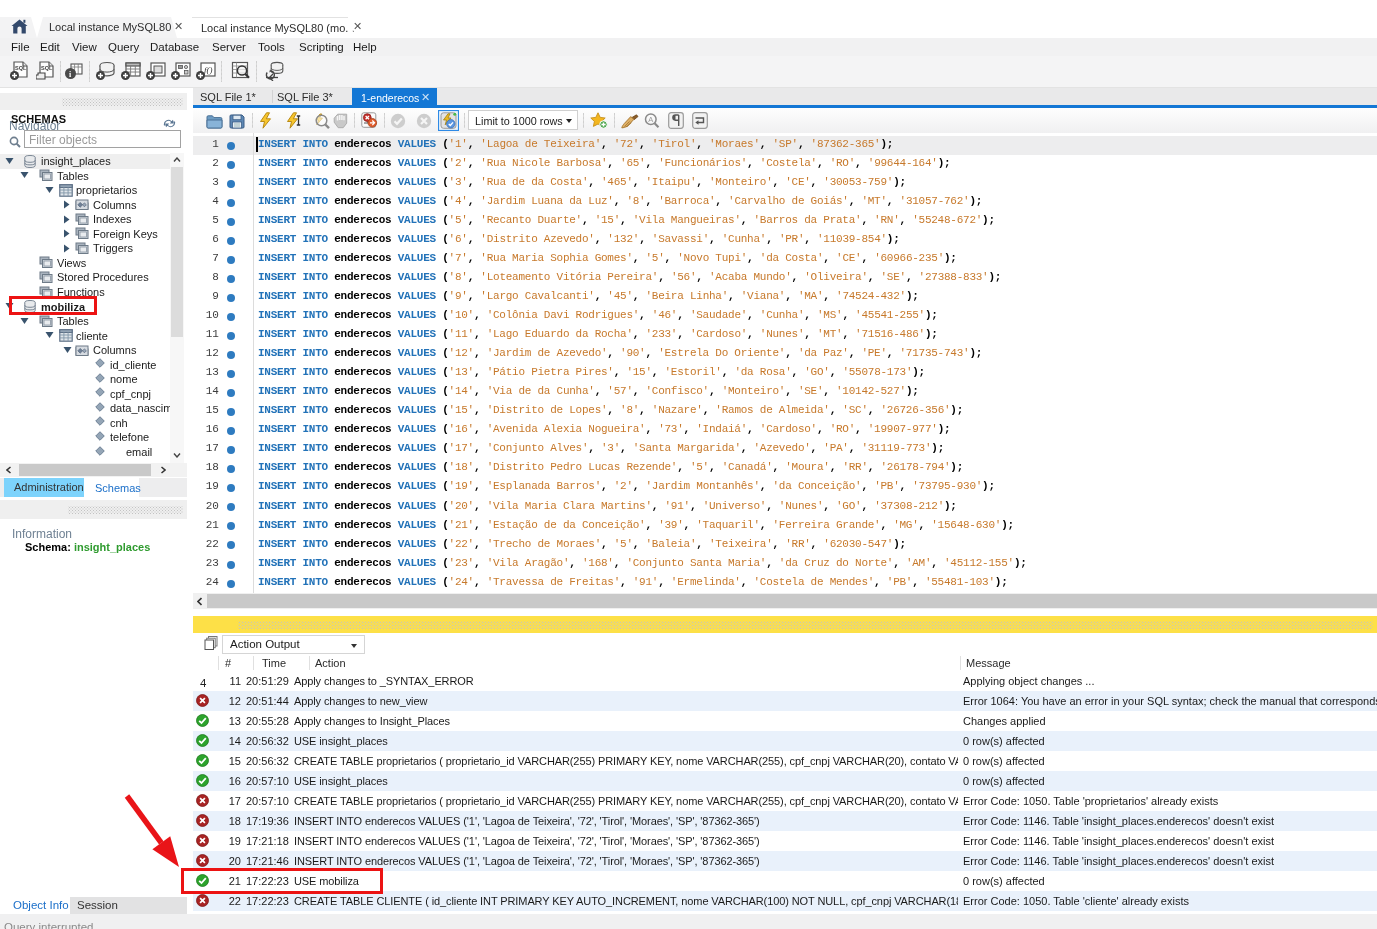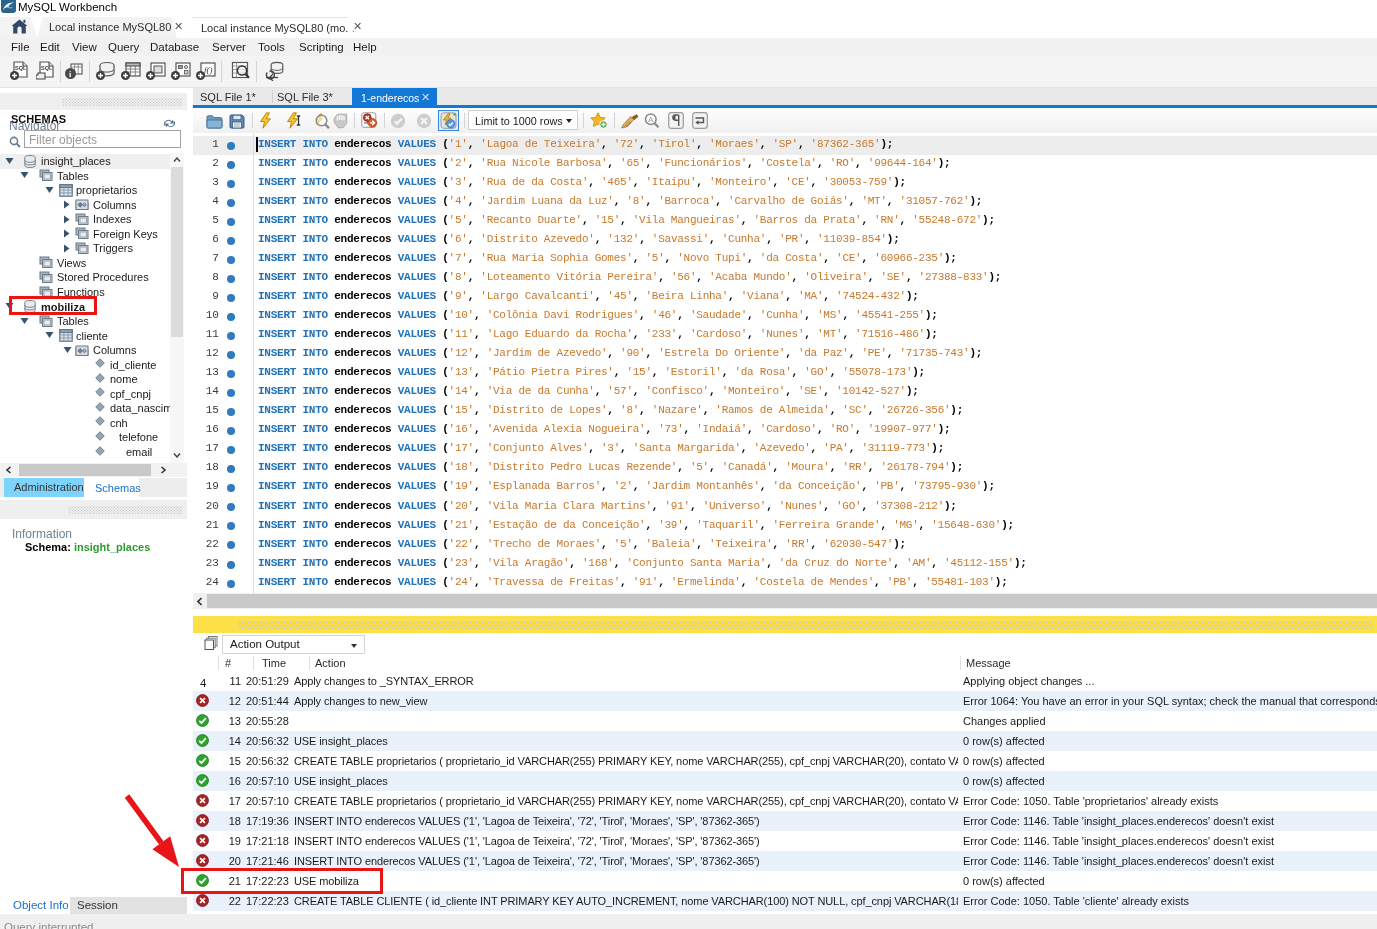--- a/index.html
+++ b/index.html
@@ -108,28 +108,20 @@
 
 #footer { left:0; top:914px; width:1377px; height:15px; background:#f0f0f1; }
 #footer span { position:absolute; left:4px; top:7px; font-size:11.5px; color:#8a8a8a; }
 
 
 .redbox { position:absolute; border:3px solid #ec1313; background:transparent; }
 </style></head>
 <body>
 <div id="root">
 
-<div class="abs" id="title">
-      <svg width="15" height="13" viewBox="0 0 15 13">
-        <rect x="0" y="-2" width="15" height="15" rx="3" fill="#29648e"></rect>
-        <path d="M1.8 10.5 C3.5 4.5 8 1.8 13.2 2.6 C10 3.6 8 5 7 7.4 C5.5 6.8 3.5 8 1.8 10.5 Z" fill="#fff" opacity="0.95"></path>
-        <path d="M7 7.4 C8.5 8.2 10.5 8 11.5 7.2" stroke="#fff" stroke-width="0.7" fill="none" opacity="0.8"></path>
-      </svg>
-      <span class="t">MySQL Workbench</span>
-    </div>
 
 <div class="abs" id="tabstrip">
   <div class="mtab" style="left:0;width:31px"></div>
   <div class="trap" style="left:31px;border-left:0 solid transparent;border-right:6px solid transparent;"></div>
   <div class="abs" style="left:11px;top:3px"><svg width="17" height="15" viewBox="0 0 17 15">
           <path d="M8.5 0.5 L16.5 7 L14.8 7 L14.8 14.5 L10.6 14.5 L10.6 9.5 A2.1 2.1 0 0 0 6.4 9.5 L6.4 14.5 L2.2 14.5 L2.2 7 L0.5 7 Z" fill="#33496b"></path>
           <rect x="12.4" y="0.8" width="2" height="3" fill="#33496b"></rect>
         </svg></div>
   <div class="trap" style="left:37px;border-left:6px solid transparent;border-right:0 solid transparent;"></div>
   <div class="mtab" style="left:43px;width:128px">
@@ -519,21 +511,21 @@
         </svg>
       </span>
       <span class="ttx" style="left:110px">cnh</span>
     </div>
 <div class="trow" style="top:429.9px">
       <span class="tico" style="left:95px">
         <svg class="tic" width="10" height="10" viewBox="0 0 11 11">
           <path d="M5.5 0.8 L10.2 5.5 L5.5 10.2 L0.8 5.5 Z" fill="#94a5b6" stroke="#64788e" stroke-width="1"></path>
         </svg>
       </span>
-      <span class="ttx" style="left:119px">telefone</span>
+      <span class="ttx" style="left:110px">telefone</span>
     </div>
 <div class="trow" style="top:444.5px">
       <span class="tico" style="left:95px">
         <svg class="tic" width="10" height="10" viewBox="0 0 11 11">
           <path d="M5.5 0.8 L10.2 5.5 L5.5 10.2 L0.8 5.5 Z" fill="#94a5b6" stroke="#64788e" stroke-width="1"></path>
         </svg>
       </span>
       <span class="ttx" style="left:126px">email</span>
     </div>
 <div class="abs" id="vsb">
@@ -785,20 +777,21 @@
     </div>
 <div class="orow" style="top:711px">
       <span class="oic">
         <svg width="13" height="13" viewBox="0 0 13 13">
           <circle cx="6.5" cy="6.5" r="6" fill="#2ca32c" stroke="#1d7a1d" stroke-width="0.8"></circle>
           <path d="M3.2 6.8 L5.5 9 L9.8 4.2" stroke="#fff" stroke-width="1.8" fill="none"></path>
         </svg>
       </span>
       <span class="onum">13</span>
       <span class="otime">20:55:28</span>
+      <span class="oact">Apply changes to Insight_Places</span>
       <span class="omsg">Changes applied</span>
     </div>
 <div class="orow alt" style="top:731px">
       <span class="oic">
         <svg width="13" height="13" viewBox="0 0 13 13">
           <circle cx="6.5" cy="6.5" r="6" fill="#2ca32c" stroke="#1d7a1d" stroke-width="0.8"></circle>
           <path d="M3.2 6.8 L5.5 9 L9.8 4.2" stroke="#fff" stroke-width="1.8" fill="none"></path>
         </svg>
       </span>
       <span class="onum">14</span>

